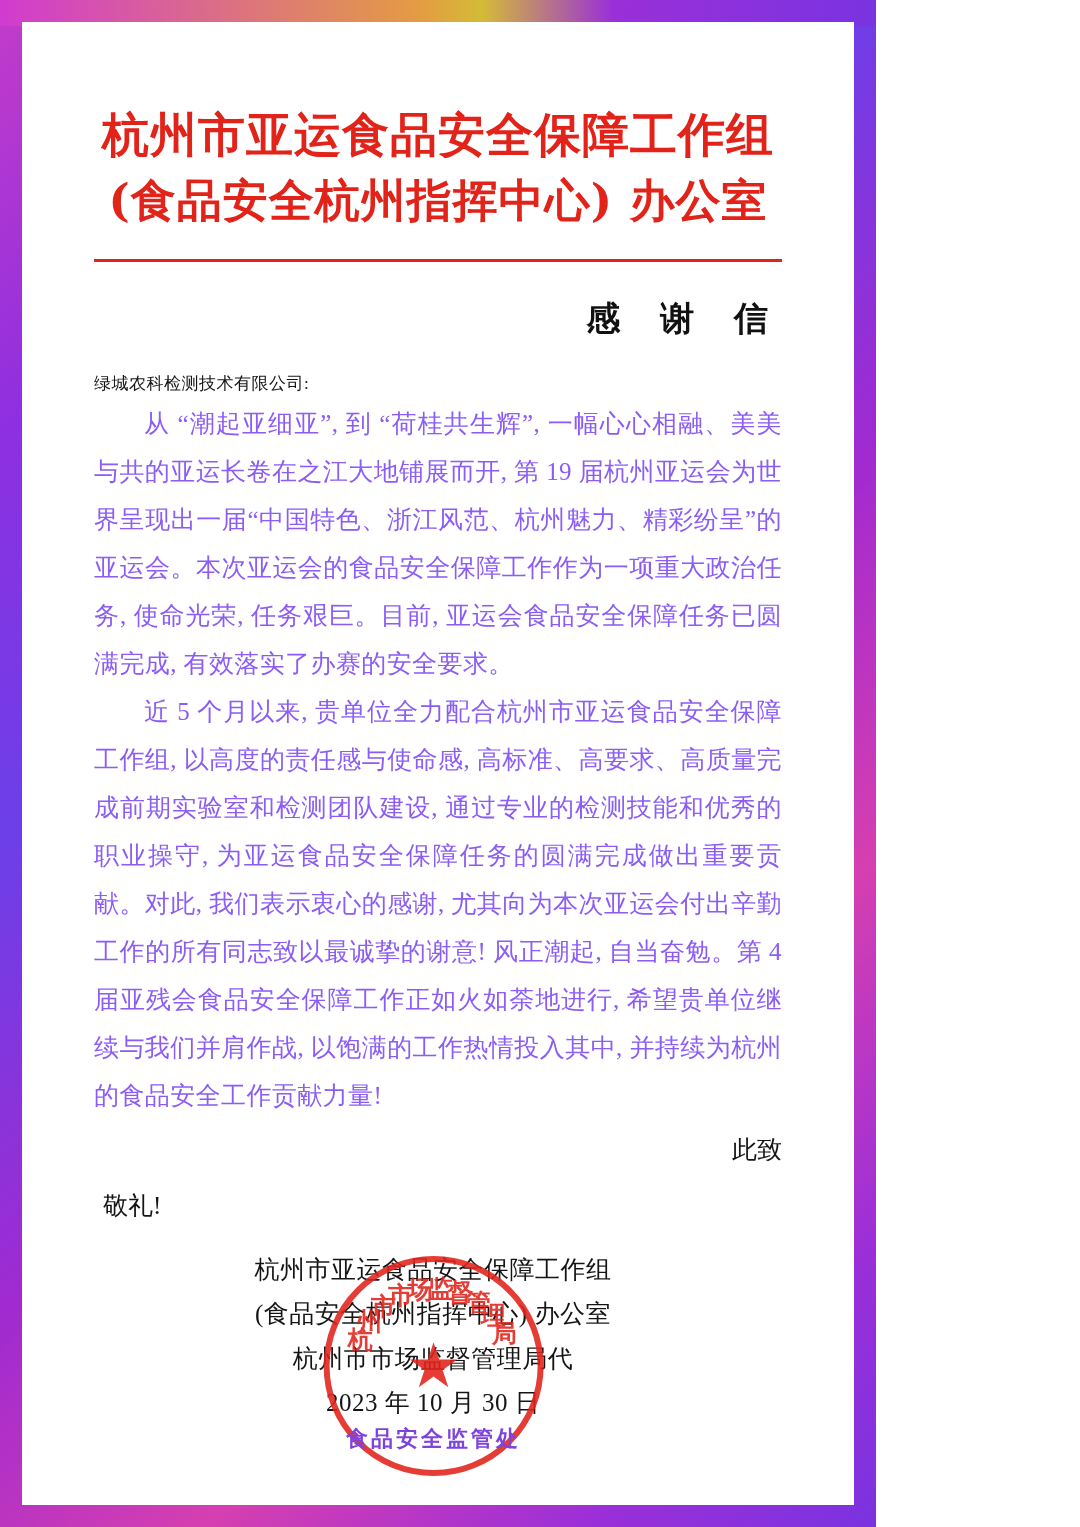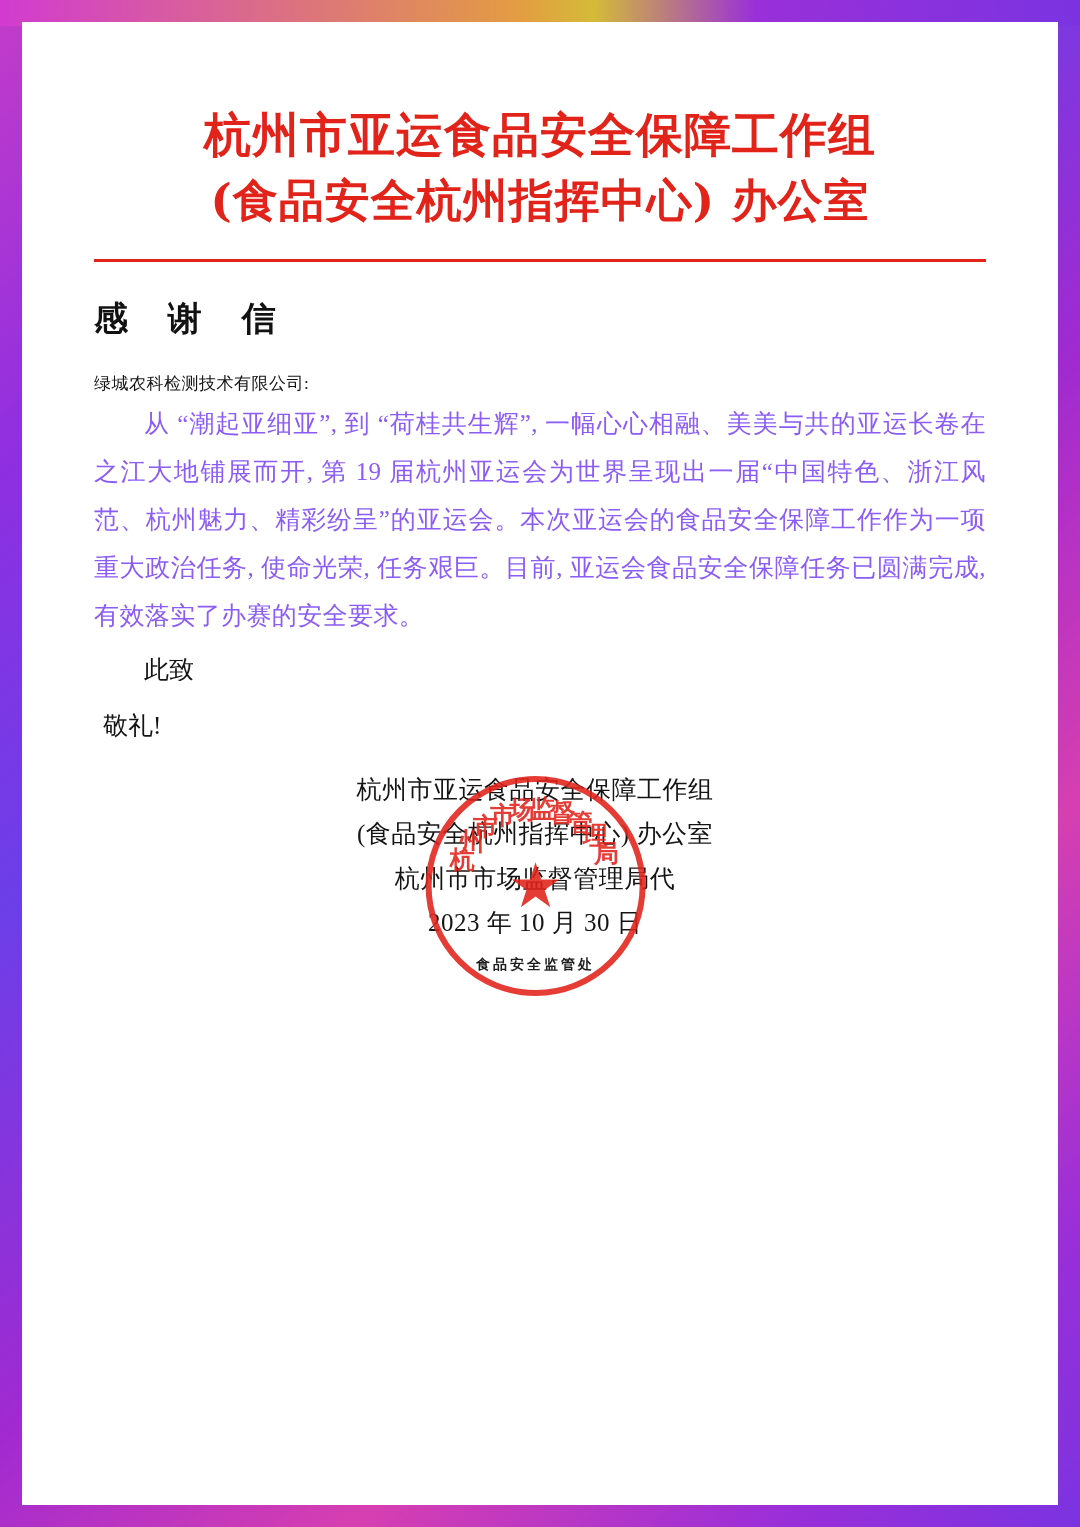--- a/index.html
+++ b/index.html
@@ -8,21 +8,21 @@
   }
   body {
     width: 1080px;
     height: 1527px;
     font-family: "Liberation Serif", "DejaVu Serif", serif;
     background: #ffffff;
     overflow: hidden;
   }
   #page {
     position: relative;
-    width: 1080px;
+    width: 876px;
     height: 1527px;
     background: linear-gradient(135deg, #c43cc8 0%, #8e2fe0 18%, #6b3fe8 35%, #a02ad0 55%, #d63fb0 72%, #9b2fd8 88%, #7a33e0 100%);
     box-sizing: border-box;
     padding: 22px 22px 22px 22px;
   }
   #page::before {
     content: "";
     position: absolute;
     left: 0; top: 0;
     width: 100%;
@@ -49,21 +49,21 @@
   }
   .letterhead .line2 {
     font-size: 45px;
   }
   .red-rule {
     margin-top: 26px;
     height: 3px;
     background: #e2231a;
   }
   .doc-title {
-    text-align: left;
+    text-align: right;
     font-family: "DejaVu Serif", "Liberation Serif", serif;
     font-weight: bold;
     font-size: 34px;
     letter-spacing: 14px;
     color: #111111;
     margin: 34px 0 26px 0;
   }
   .salutation {
     font-size: 17px;
     line-height: 1.9;
@@ -79,20 +79,21 @@
     text-indent: 2em;
     letter-spacing: 0.4px;
     margin: 0;
   }
   .closing-1 {
     font-size: 25px;
     line-height: 1.9;
     color: #141414;
     text-indent: 2em;
     margin-top: 6px;
+    text-align: right;
   }
   .closing-2 {
     font-size: 25px;
     line-height: 1.9;
     color: #141414;
     margin: 9px;
   }
   .signature {
     margin-top: 18px;
     text-align: center;
@@ -154,22 +155,22 @@
     position: absolute;
     transform: translate(-50%, -50%);
     display: block;
     white-space: nowrap;
   }
   .stamp-bottom {
     position: absolute;
     left: 50%;
     bottom: 16px;
     transform: translateX(-50%);
-    color: #000000;
-    font-size: 14px;
+    color: #6d28d9;
+    font-size: 22px;
     font-weight: bold;
     letter-spacing: 3px;
     white-space: nowrap;
   }
 </style>
 </head>
 <body>
 
 <div id="page">
   <div id="sheet">
@@ -179,20 +180,21 @@
       <div class="line2">(食品安全杭州指挥中心) 办公室</div>
     </div>
 
     <div class="red-rule"></div>
 
     <div class="doc-title">感 谢 信</div>
 
     <div class="salutation">绿城农科检测技术有限公司:</div>
 
     <p class="para">从 “潮起亚细亚”, 到 “荷桂共生辉”, 一幅心心相融、美美与共的亚运长卷在之江大地铺展而开, 第 19 届杭州亚运会为世界呈现出一届“中国特色、浙江风范、杭州魅力、精彩纷呈”的亚运会。本次亚运会的食品安全保障工作作为一项重大政治任务, 使命光荣, 任务艰巨。目前, 亚运会食品安全保障任务已圆满完成, 有效落实了办赛的安全要求。</p>
+    <p class="para">近 5 个月以来, 贵单位全力配合杭州市亚运食品安全保障工作组, 以高度的责任感与使命感, 高标准、高要求、高质量完成前期实验室和检测团队建设, 通过专业的检测技能和优秀的职业操守, 为亚运食品安全保障任务的圆满完成做出重要贡献。对此, 我们表示衷心的感谢, 尤其向为本次亚运会付出辛勤工作的所有同志致以最诚挚的谢意! 风正潮起, 自当奋勉。第 4 届亚残会食品安全保障工作正如火如荼地进行, 希望贵单位继续与我们并肩作战, 以饱满的工作热情投入其中, 并持续为杭州的食品安全工作贡献力量!</p>
 
     <div class="closing-1">此致</div>
     <div class="closing-2">敬礼!</div>
 
     <div class="signature">
       <div class="sig-block">
         <div class="sig-line">杭州市亚运食品安全保障工作组</div>
         <div class="sig-line">(食品安全杭州指挥中心) 办公室</div>
         <div class="sig-line">杭州市市场监督管理局代</div>
         <div class="sig-line">2023 年 10 月 30 日</div>

